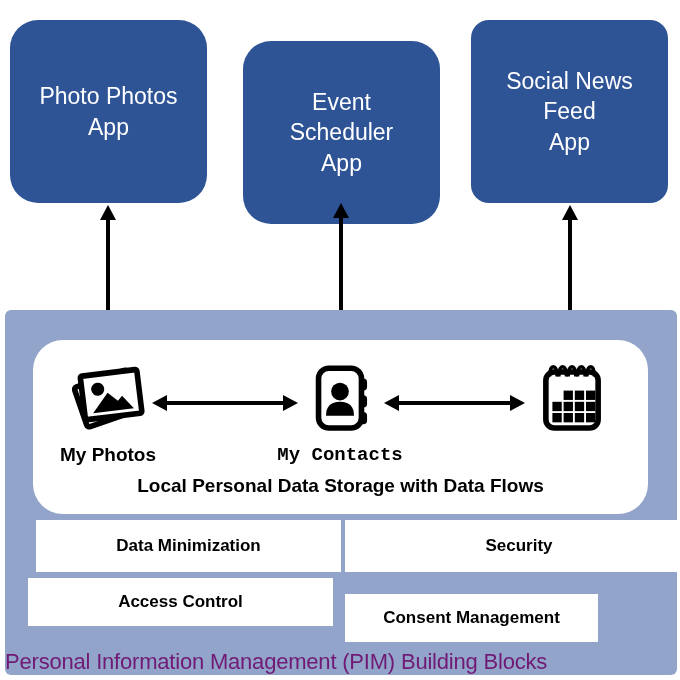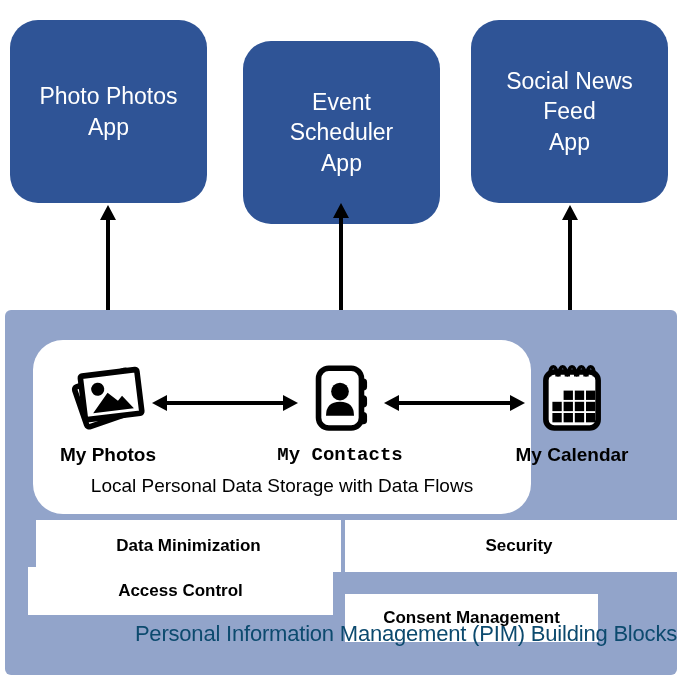--- a/index.html
+++ b/index.html
@@ -26,21 +26,21 @@
     align-items: center;
     justify-content: center;
     text-align: center;
     color: #ffffff;
     font-size: 23px;
     line-height: 1.32;
     white-space: pre-line;
   }
   .app-1 { left: 10px; }
   .app-2 { left: 243px; margin-top: 21px; }
-  .app-3 { left: 471px; }
+  .app-3 { left: 471px; border-radius: 18px; }
 
   
   .varrow { position: absolute; width: 16px; }
   .varrow .shaft {
     position: absolute; left: 6px; top: 12px; bottom: 12px;
     width: 4px; background: #000;
   }
   .varrow::before {
     content: ""; position: absolute; left: 0; top: 0;
     border-left: 8px solid transparent; border-right: 8px solid transparent;
@@ -78,21 +78,21 @@
     position: absolute;
     left: 5px; top: 310px;
     width: 672px; height: 365px;
     background: #92A4CA;
     border-radius: 6px;
   }
 
   .storage-box {
     position: absolute;
     left: 28px; top: 30px;
-    width: 498px; height: 174px;
+    width: 615px; height: 174px;
     background: #ffffff;
     border-radius: 30px;
   }
 
   .storage-item {
     position: absolute;
     top: 16px;
     width: 150px;
     text-align: center;
   }
@@ -104,47 +104,47 @@
     margin-top: 2px;
     font-weight: bold;
     font-size: 19px;
     color: #000;
   }
 
   .storage-caption {
     position: absolute;
     left: 0; right: 0; top: 135px;
     text-align: center;
-    font-weight: normal;
+    font-weight: bold;
     font-size: 19px;
     color: #000;
   }
 
   
   .block {
     position: absolute;
     background: #ffffff;
     display: flex;
     align-items: center;
     justify-content: center;
     font-weight: bold;
     font-size: 17px;
     color: #000;
   }
   .block-tl { left: 23px;  top: 210px; width: 305px; height: 52px; margin-left: 8px; }
   .block-tr { left: 340px; top: 210px; width: 348px; height: 52px; }
-  .block-bl { left: 23px;  top: 257px; width: 305px; height: 48px; }
+  .block-bl { left: 23px;  top: 268px; width: 305px; height: 48px; }
   .block-br { left: 340px; top: 284px; width: 253px; height: 48px; }
 
   .pim-caption {
     position: absolute;
-    left: 0; right: 0; top: 311px;
-    text-align: right;
+    left: 0; right: 0; top: 339px;
+    text-align: left;
     font-size: 22px;
-    color: #0c4a6e;
+    color: #701a75;
     letter-spacing: -0.2px;
   }
 
   svg { display: block; }
 </style>
 </head>
 <body>
 
 <div class="canvas">
 
@@ -214,21 +214,20 @@
             <rect x="24" y="48" width="10" height="10" fill="#000"></rect>
             <rect x="36" y="48" width="10" height="10" fill="#000"></rect>
             <rect x="48" y="48" width="10" height="10" fill="#000"></rect>
             <rect x="60" y="48" width="10" height="10" fill="#000"></rect>
             <rect x="24" y="60" width="10" height="10" fill="#000"></rect>
             <rect x="36" y="60" width="10" height="10" fill="#000"></rect>
             <rect x="48" y="60" width="10" height="10" fill="#000"></rect>
             <rect x="60" y="60" width="10" height="10" fill="#000"></rect>
           </svg>
         </div>
-        <div class="item-label">My Calendar</div>
       </div>
 
       <div class="harrow harrow-1">
           <div class="shaft"></div>
         </div>
       <div class="harrow harrow-2">
           <div class="shaft"></div>
         </div>
 
       <div class="storage-caption">Local Personal Data Storage with Data Flows</div>

